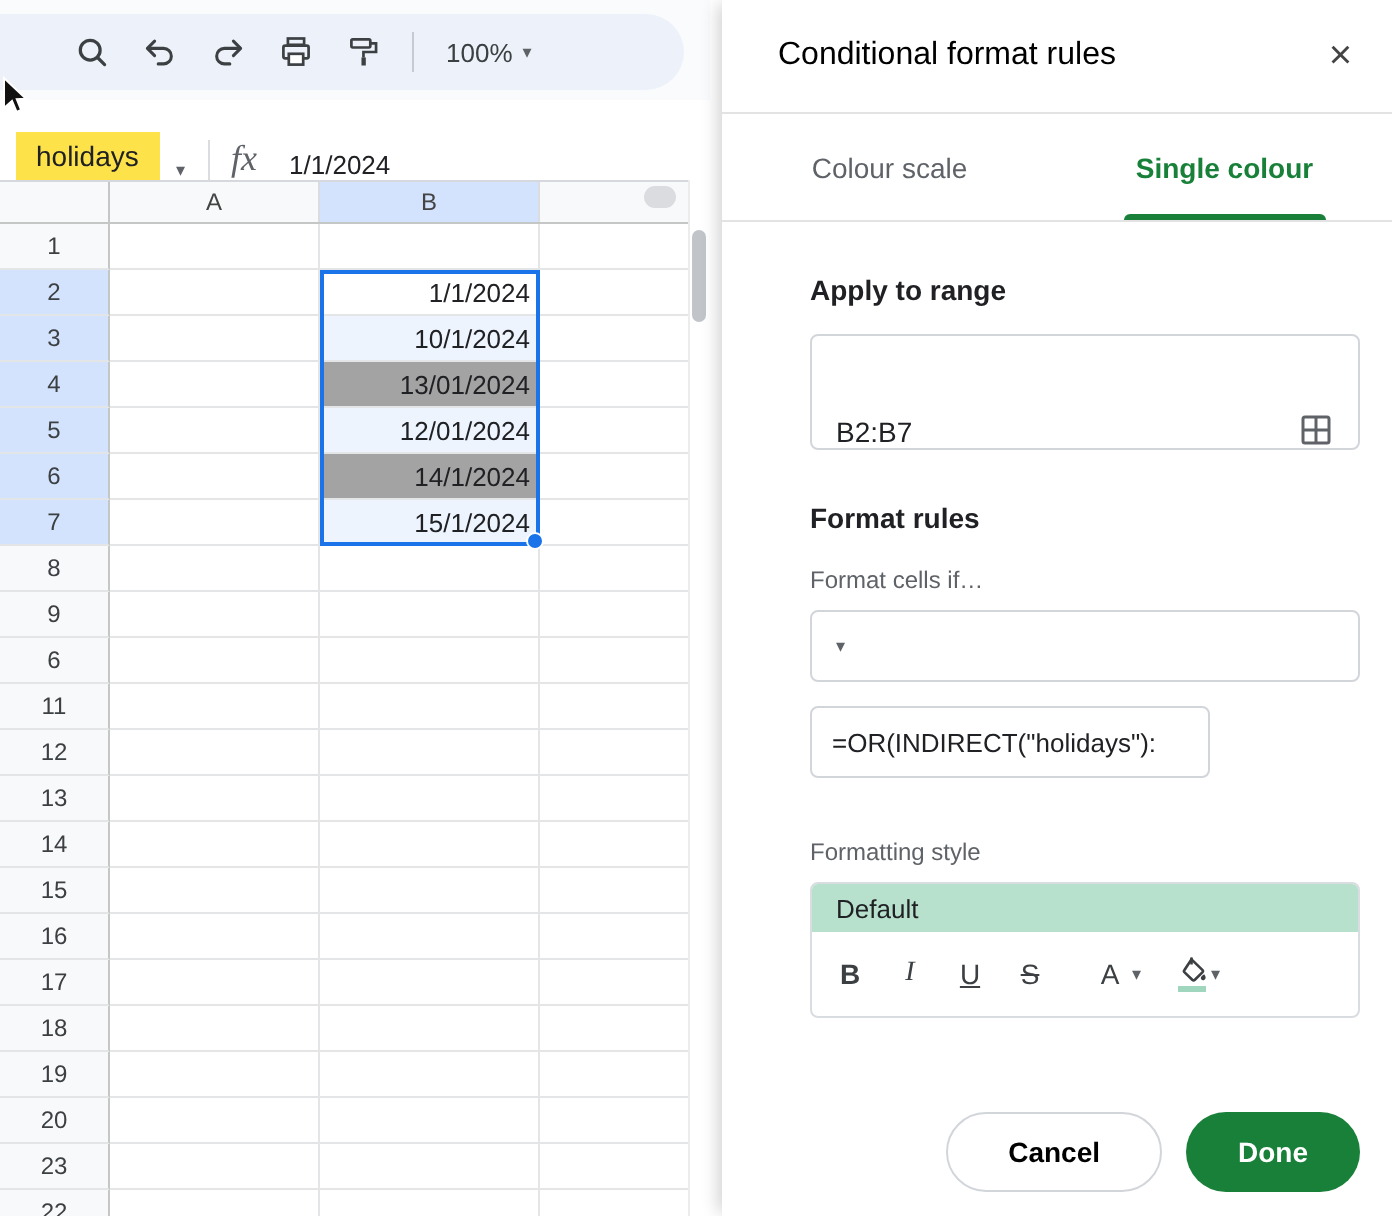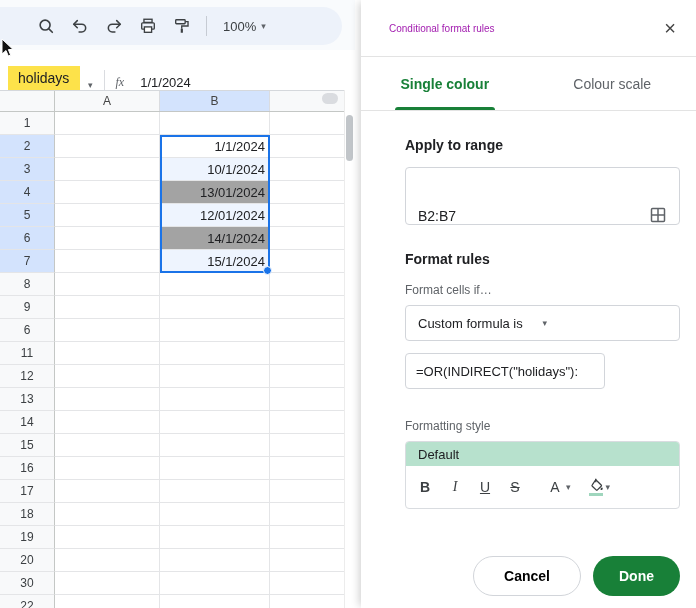--- a/index.html
+++ b/index.html
@@ -11,21 +11,21 @@
   .pill{position:absolute;left:-24px;top:7px;width:366px;height:38px;background:#edf2fa;
         border-radius:19px;display:flex;align-items:center;gap:6px;padding-left:56px;box-sizing:border-box;}
   .tb-btn{width:28px;height:28px;display:flex;align-items:center;justify-content:center;border-radius:50%;flex:0 0 auto;}
   .tb-divider{width:1px;height:20px;background:#c6cbd3;margin:0 4px;}
   .zoom{display:flex;align-items:center;gap:5px;font-size:13px;color:#3c4043;padding:0 6px;justify-content:space-between;}
   .caret{font-size:9px;color:#5f6368;line-height:1;}
   .fbar{position:absolute;left:0;top:50px;width:355px;height:40px;background:#fff;display:flex;align-items:flex-end;}
   .namebox{margin-left:8px;background:#fde24a;padding:4px 10px;font-size:14px;color:#202124;min-width:52px;}
   .fbar .caret{margin-left:8px;}
   .vdiv{width:1px;height:20px;background:#dadce0;margin:0 11px;}
-  .fx{font-family:"Liberation Serif",serif;font-style:italic;font-size:12px;color:#5f6368;}
+  .fx{font-family:"Liberation Serif",serif;font-style:italic;font-size:18px;color:#5f6368;}
   .fval{margin-left:16px;font-size:13px;color:#202124;}
   
   .grid{position:absolute;left:0;top:90px;width:345px;height:518px;overflow:hidden;background:#fff;}
   .col-hrow{display:flex;height:22px;background:#f8f9fa;border-top:1px solid #d5d8dc;
             border-bottom:1px solid #c4c7c5;box-sizing:border-box;}
   .corner{width:55px;border-right:1px solid #c4c7c5;box-sizing:border-box;}
   .col-h{display:flex;align-items:center;justify-content:center;font-size:12px;color:#444;
          border-right:1px solid #dadce0;box-sizing:border-box;}
   .w-a{width:105px;}.w-b{width:110px;}.w-c{flex:1;border-right:none;}
   .g-row{display:flex;height:23px;box-sizing:border-box;}
@@ -41,21 +41,21 @@
   .handle{position:absolute;right:-4px;bottom:-4px;width:7px;height:7px;background:#1a73e8;
           border:1px solid #fff;border-radius:50%;}
   .notch{position:absolute;left:322px;top:3px;width:16px;height:11px;background:#dadce0;border-radius:6px;}
   .vtrack{position:absolute;left:344px;top:90px;width:9px;height:518px;background:#fff;border-left:1px solid #ececec;}
   .vthumb{position:absolute;left:1px;top:25px;width:7px;height:46px;background:#c1c5c9;border-radius:4px;}
   .cursor{position:absolute;left:0px;top:38px;}
   
   .panel{position:absolute;left:361px;top:0;width:335px;height:608px;background:#fff;
          box-shadow:-4px 0 8px -2px rgba(0,0,0,0.18);}
   .p-head{height:57px;display:flex;align-items:center;padding:0 14px 0 28px;border-bottom:1px solid #e3e3e3;box-sizing:border-box;}
-  .p-title{flex:1;font-size:10px;color:#a21caf;}
+  .p-title{flex:1;font-size:16px;color:#000000;}
   .p-close{font-size:20px;color:#444;padding:2px 6px;line-height:1;}
   .tabs{display:flex;height:54px;border-bottom:1px solid #e3e3e3;box-sizing:border-box;}
   .tab{flex:1;display:flex;align-items:center;justify-content:center;font-size:14px;color:#5f6368;position:relative;}
   .tab.active{color:#188038;font-weight:bold;}
   .tab.active::after{content:"";position:absolute;left:20%;right:20%;bottom:0;height:3px;background:#188038;border-radius:3px 3px 0 0;}
   .p-body{padding:0 16px 0 44px;}
   .sec-label{font-size:14px;font-weight:bold;color:#202124;margin-top:26px;}
   .range-input{margin-top:14px;height:58px;border:1px solid #d2d5da;border-radius:4px;display:flex;
                align-items:flex-end;padding:0 12px;box-sizing:border-box;font-size:14px;}
   .range-input span{flex:1;}
@@ -260,21 +260,21 @@
           <div class="cell w-b"></div>
           <div class="cell w-c"></div>
         </div>
         <div class="g-row">
           <div class="row-h">20</div>
           <div class="cell w-a"></div>
           <div class="cell w-b"></div>
           <div class="cell w-c"></div>
         </div>
         <div class="g-row">
-          <div class="row-h">30</div>
+          <div class="row-h">23</div>
           <div class="cell w-a"></div>
           <div class="cell w-b"></div>
           <div class="cell w-c"></div>
         </div>
         <div class="g-row">
           <div class="row-h">22</div>
           <div class="cell w-a"></div>
           <div class="cell w-b"></div>
           <div class="cell w-c"></div>
         </div>
@@ -295,45 +295,44 @@
 </div>
 
 <div class="panel">
 
   <div class="p-head">
     <span class="p-title">Conditional format rules</span>
     <span class="p-close">×</span>
   </div>
 
   <div class="tabs">
+    <div class="tab">
+      <span>Colour scale</span>
+    </div>
     <div class="tab active">
       <span>Single colour</span>
-    </div>
-    <div class="tab">
-      <span>Colour scale</span>
     </div>
   </div>
 
   <div class="p-body">
     <div class="sec-label">Apply to range</div>
 
     <div class="range-input">
       <span>B2:B7</span>
       <svg width="18" height="18" viewBox="0 0 18 18">
           <rect x="2.5" y="2.5" width="13" height="13" rx="1" fill="none" stroke="#5f6368" stroke-width="1.5"></rect>
           <line x1="9" y1="2.5" x2="9" y2="15.5" stroke="#5f6368" stroke-width="1.5"></line>
           <line x1="2.5" y1="9" x2="15.5" y2="9" stroke="#5f6368" stroke-width="1.5"></line>
         </svg>
     </div>
 
     <div class="sec-label">Format rules</div>
     <div class="small-label">Format cells if…</div>
 
     <div class="select">
-      <span>Custom formula is</span>
       <span class="caret">▾</span>
     </div>
 
     <div class="formula">
       <span>=OR(INDIRECT("holidays"):</span>
     </div>
 
     <div class="small-label" style="margin-top:30px;">Formatting style</div>
 
     <div class="style-card">

